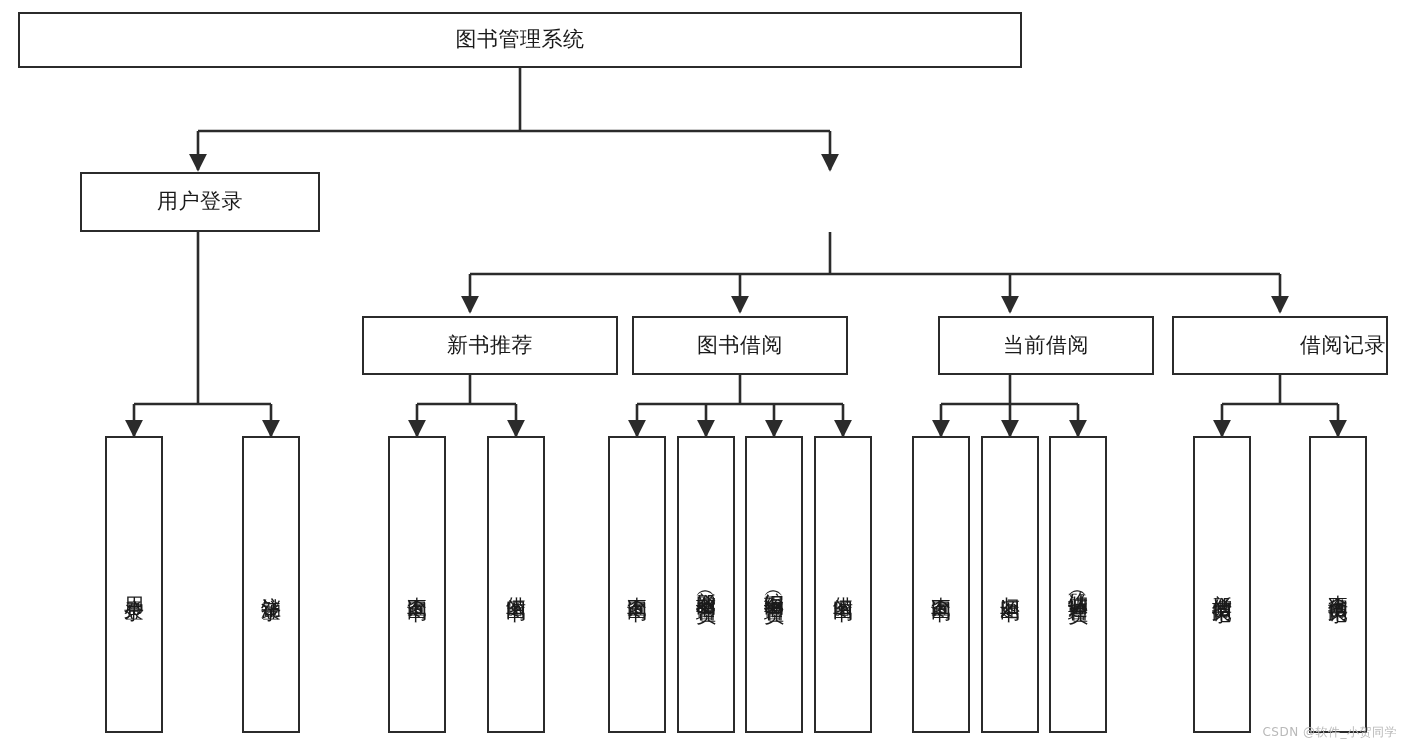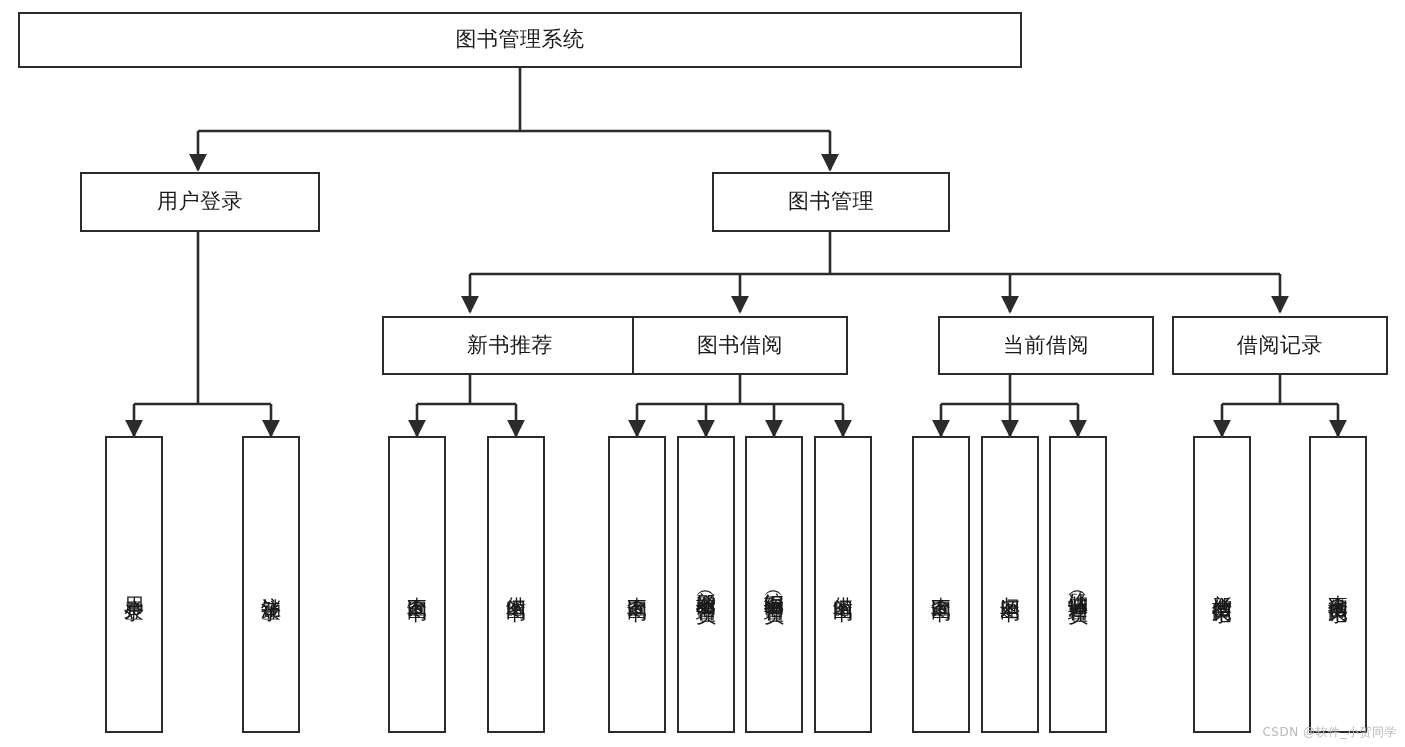--- a/index.html
+++ b/index.html
@@ -122,37 +122,34 @@
   </svg>
 
   <div class="node horizontal" style="left:18px; top:12px; width:1004px; height:56px;">
     <span>图书管理系统</span>
   </div>
 
   <div class="node horizontal" style="left:80px; top:172px; width:240px; height:60px;">
     <span>用户登录</span>
   </div>
 
-  <div class="node horizontal" style="left:712px; top:172px; width:238px; height:60px;">
-    <span>图书管理</span>
-  </div>
-
-  <div class="node horizontal" style="left:362px; top:316px; width:256px; height:59px;margin-left:20px;">
+
+  <div class="node horizontal" style="left:362px; top:316px; width:256px; height:59px;">
     <span>新书推荐</span>
   </div>
 
   <div class="node horizontal" style="left:632px; top:316px; width:216px; height:59px;">
     <span>图书借阅</span>
   </div>
 
   <div class="node horizontal" style="left:902px; top:316px; width:216px; height:59px;margin-left:36px;">
     <span>当前借阅</span>
   </div>
 
-  <div class="node horizontal" style="left:1172px; top:316px; width:216px; height:59px;">
+  <div class="node horizontal" style="left:1172px; top:316px; width:216px; height:59px;justify-content:flex-end;">
     <span>借阅记录</span>
   </div>
 
   <div class="node vertical" style="left:105px; top:436px; width:58px; height:297px;">
     <span>用户登录</span>
   </div>
 
   <div class="node vertical" style="left:242px; top:436px; width:58px; height:297px;">
     <span>注销登录</span>
   </div>

